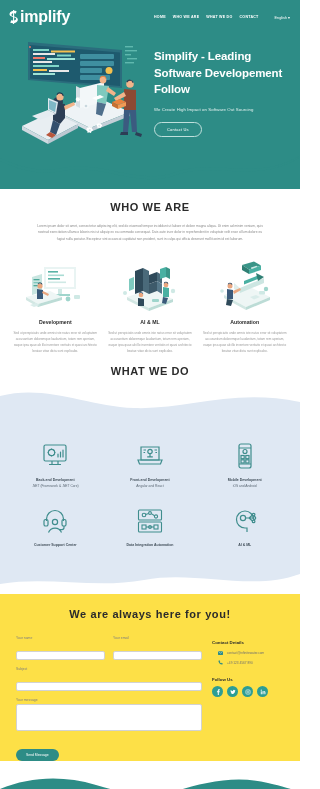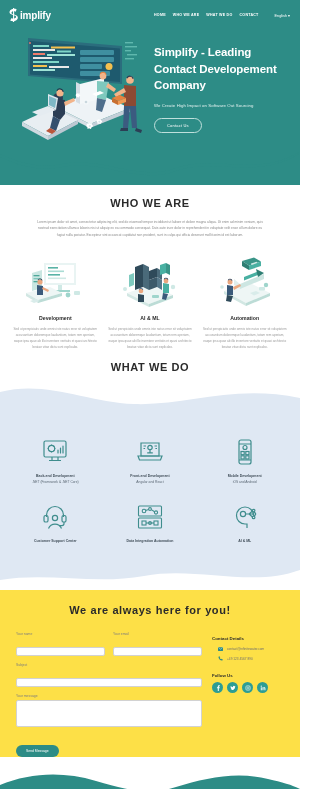--- a/index.html
+++ b/index.html
@@ -15,21 +15,21 @@
   
   .hero { position:relative; background:#2d8c86; padding:0; }
   .navbar {
     display:flex; align-items:center; justify-content:space-between;
     padding:8px 10px 4px 8px;
   }
   .logo { display:flex; align-items:center; gap:1px; }
   .logo-mark {
     width:11px; height:14px; position:relative; display:inline-block;
   }
-  .logo-text { color:#fff; font-size:10px; font-weight:700; letter-spacing:-0.2px; }
+  .logo-text { color:#fff; font-size:16px; font-weight:700; letter-spacing:-0.2px; }
   .nav-links { display:flex; align-items:center; gap:7px; }
   .nav-link {
     color:#ffffff; font-size:3.6px; font-weight:700; letter-spacing:0.25px;
     text-decoration:none; white-space:nowrap;
   }
   .nav-link.active { color:#ffffff; }
   .nav-lang { color:#ffffff; font-size:3.8px; margin-left:9px; white-space:nowrap; }
 
   .hero-body { display:flex; padding:4px 0 0 0; position:relative; min-height:125px; }
   .hero-art { width:150px; flex:0 0 150px; padding:6px 4px 0 8px; }
@@ -233,21 +233,21 @@
             <path d="M89 84 l1.9 -0.8 l0.9 0.5 l1 -0.5 l0.5 0.3 l-0.1 1.1 l0.9 0.5 l-0.1 1.2 l-1.1 0.5 l-0.2 1 l-0.7 0.3 l-1 -0.5 l-1 0.4 l-0.6 -0.3 l0.1 -1.1 l-0.9 -0.5 l0.1 -1.1 Z"></path>
             <circle cx="91.3" cy="85.8" r="0.95" fill="#dbe6ea"></circle>
           </g>
 
           <g fill="#ffffff">
             <path d="M68 58 l1.6 -0.7 l0.8 0.4 l0.8 -0.4 l0.4 0.3 l-0.1 0.9 l0.8 0.4 l-0.1 1 l-0.9 0.4 l-0.1 0.9 l-0.6 0.2 l-0.8 -0.4 l-0.9 0.3 l-0.5 -0.2 l0.1 -0.9 l-0.8 -0.4 l0.1 -0.9 Z"></path>
           </g>
         </svg>
       </div>
       <div class="hero-copy">
-        <h1 class="hero-title">Simplify - Leading Contact Developement Company</h1>
+        <h1 class="hero-title">Simplify - Leading Software Developement Follow</h1>
         <p class="hero-sub">We Create High Impact on Software Out Sourcing</p>
         <button class="hero-btn">Contact Us</button>
       </div>
     </div>
 
     <svg class="wave-hero" viewBox="0 0 300 34" preserveAspectRatio="none">
       <path d="M0,0 L300,0 L300,2 C258,30 214,6 176,20 C138,34 104,8 62,16 C38,21 18,14 0,6 Z" fill="#2d8c86"></path>
       <path d="M0,0 L300,0 L300,0.5 C258,27 214,3 176,17 C138,31 104,5 62,13 C38,18 18,11 0,3 Z" fill="#2d8c86"></path>
     </svg>
   </section>

